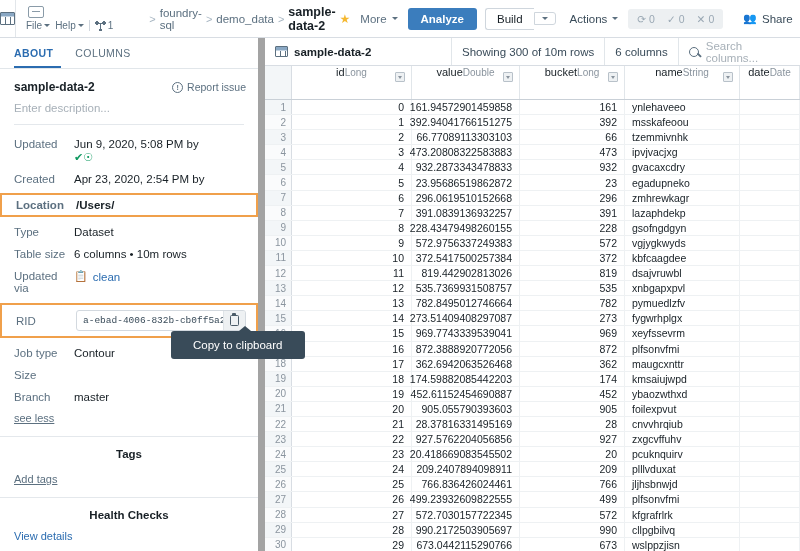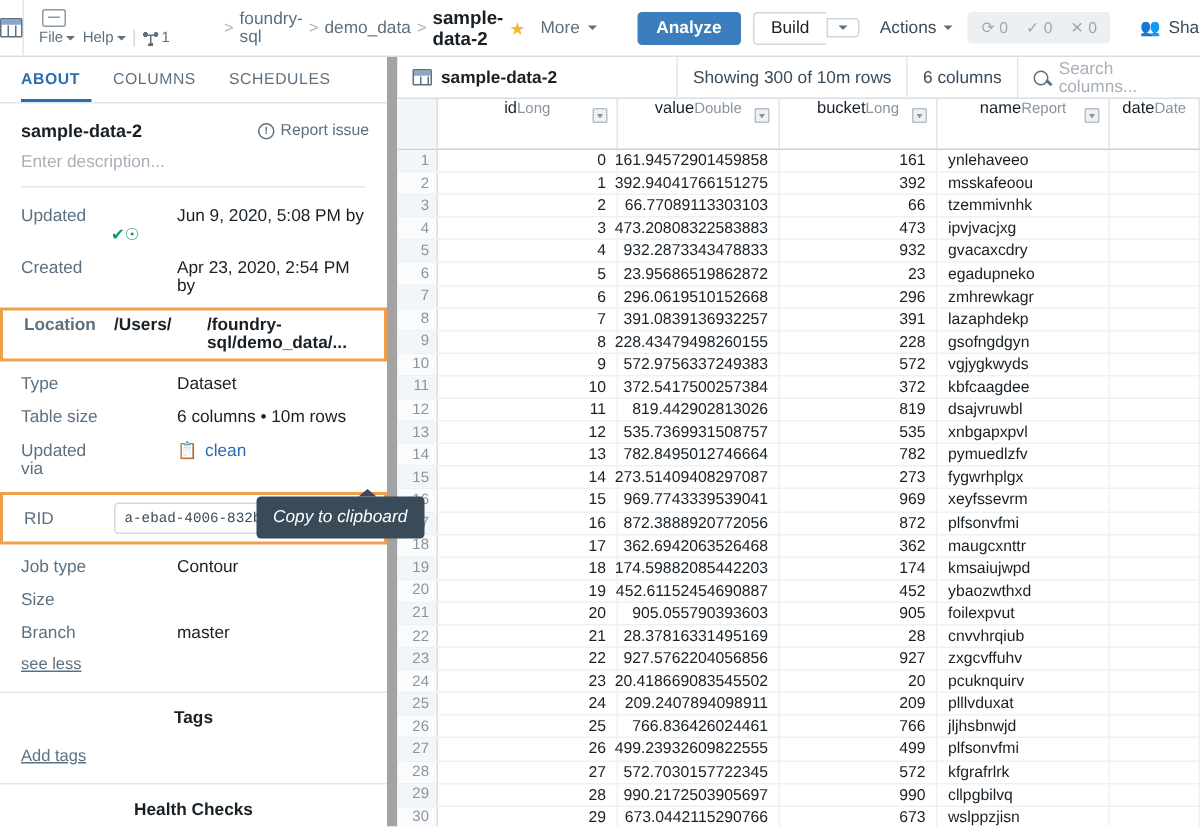--- a/index.html
+++ b/index.html
@@ -62,21 +62,21 @@
   .crumbs { display: flex; align-items: center; gap: 4px; font-size: 11.5px; color:#5c7080; margin-left: 28px; }
   .crumbs .sep { color:#a7b6c2; font-size: 11px;}
   .crumb-link { color:#5c7080; }
   .crumb-current { font-weight: bold; color:#182026; font-size: 12.5px; }
   .star { color:#f5b830; font-size: 12px; }
 
   .tb-spacer { flex: 1; }
   .tb-more { display:flex; align-items:center; gap:5px; font-size: 11.5px; color:#5c7080; padding: 0 10px; }
   .btn-analyze {
     background:#3b7dbd; color:#fff; font-size:11.5px; font-weight:bold;
-    border:none; border-radius:3px; padding: 5px 13px; align-self:center; cursor:pointer;margin-left:17px;
+    border:none; border-radius:3px; padding: 5px 13px; align-self:center; cursor:pointer;
   }
   .btn-build {
     background:#fff; color:#182026; font-size:11.5px; border:1px solid #cfd6dd;
     border-radius:3px 0 0 3px; padding: 4px 11px; align-self:center; cursor:pointer; border-right:none;
   }
   .btn-build-caret {
     background:#fff; border:1px solid #cfd6dd; border-radius:0 3px 3px 0;
     padding: 4px 7px; align-self:center; display:flex; align-items:center; cursor:pointer;
   }
   .tb-actions { display:flex; align-items:center; gap:5px; font-size:11.5px; color:#394b59; padding:0 4px;}
@@ -107,21 +107,21 @@
   .sb-title { font-size: 12px; font-weight:bold; color:#182026;}
   .report-issue { display:flex; align-items:center; gap:4px; font-size:10.5px; color:#5c7080; cursor:pointer;}
   .warn-ico {
     width:11px;height:11px;border:1.3px solid #5c7080;border-radius:50%;
     font-size:7px; display:flex;align-items:center;justify-content:center; color:#5c7080; font-weight:bold;
   }
   .sb-desc { padding: 8px 14px 10px; font-size: 11.5px; color:#a7b0b8; }
   .sb-rule { height:1px; background:#e4e8ec; margin: 0 14px; }
 
   .meta { padding: 8px 0 0; }
-  .meta-row { display:flex; font-size: 11.5px; padding: 5px 14px; align-items: baseline; gap: 44px; }
+  .meta-row { display:flex; font-size: 11.5px; padding: 5px 14px; align-items: baseline; }
   .meta-row.tall { padding-bottom: 2px; }
   .meta-label { width: 60px; flex: 0 0 60px; color:#5c7080; }
   .meta-val { color:#182026; flex:1; }
   .sub-ico { color:#0f9960; font-size: 11px; line-height: 1;}
   .val-link { color:#2b6cb0; }
   .loc-row {
     margin: 3px 0 0; padding: 4px 10px 4px 14px;
     border: 2px solid #f0a04b; display:flex; font-size:11.5px; align-items:baseline;
     background:#fff;
     font-weight:bold;
@@ -153,21 +153,21 @@
   .see-less { padding: 4px 14px 12px; font-size: 11px; color:#5c7080; text-decoration: underline; cursor:pointer;}
 
   .sec { border-top:1px solid #e4e8ec; padding: 11px 14px 10px; }
   .sec-title { font-size: 11.5px; font-weight:bold; color:#182026; margin-bottom: 9px; text-align: center;}
   .sec-link { font-size:11px; color:#5c7080; text-decoration:underline; cursor:pointer;}
   .sec-link.blue { color:#2b6cb0; text-decoration:none; display:block; margin-bottom:6px;}
 
   
   .tooltip {
     position:absolute; left:171px; top:331px; background:#394b59; color:#fff;
-    font-size:11.5px; padding: 8px 11px; border-radius:3px; z-index: 40; white-space:nowrap;font-style:italic;
+    font-size:11.5px; padding: 8px 22px; border-radius:3px; z-index: 40; white-space:nowrap;
   }
   .tooltip::before {
     content:""; position:absolute; top:-5px; left:68px;
     border-left:6px solid transparent; border-right:6px solid transparent; border-bottom:5px solid #394b59;
   }
 
   
   .table-pane { flex: 1; display: flex; flex-direction: column; min-width: 0; background:#fff; }
   .table-top {
     height: 28px; flex:0 0 28px; display:flex; align-items:stretch;
@@ -301,21 +301,20 @@
     </div>
 
   </div>
 
   <div class="body">
 
     <div class="sidebar">
       <div class="tabs">
         <div class="tab active">ABOUT</div>
         <div class="tab">COLUMNS</div>
-        <div class="tab">SCHEDULES</div>
       </div>
 
       <div class="sb-scroll">
         <div class="sb-titlerow">
           <div class="sb-title">sample-data-2</div>
           <div class="report-issue">
             <span class="warn-ico">!</span>
             <span>Report issue</span>
           </div>
         </div>
@@ -334,21 +333,20 @@
           <div class="meta-row">
             <div class="meta-label">Created</div>
             <div class="meta-val">Apr 23, 2020, 2:54 PM by</div>
           </div>
         </div>
 
         <div class="loc-row">
           <div class="meta-label">Location</div>
           <div class="loc-parts">
             <div class="loc-a">/Users/</div>
-            <div class="loc-b">/foundry-sql/demo_data/...</div>
           </div>
         </div>
 
         <div class="meta" style="padding-top:4px;">
           <div class="meta-row">
             <div class="meta-label">Type</div>
             <div class="meta-val">Dataset</div>
           </div>
           <div class="meta-row">
             <div class="meta-label">Table size</div>
@@ -428,21 +426,21 @@
           <span class="ch-type">Double</span>
           <span class="ch-filter"></span>
         </div>
         <div class="ch c-bucket">
           <span class="ch-name">bucket</span>
           <span class="ch-type">Long</span>
           <span class="ch-filter"></span>
         </div>
         <div class="ch c-name">
           <span class="ch-name">name</span>
-          <span class="ch-type">Report</span>
+          <span class="ch-type">String</span>
           <span class="ch-filter"></span>
         </div>
         <div class="ch c-date">
           <span class="ch-name">date</span>
           <span class="ch-type">Date</span>
         </div>
       </div>
 
       <div class="rows" id="table-rows">
           <div class="row">

